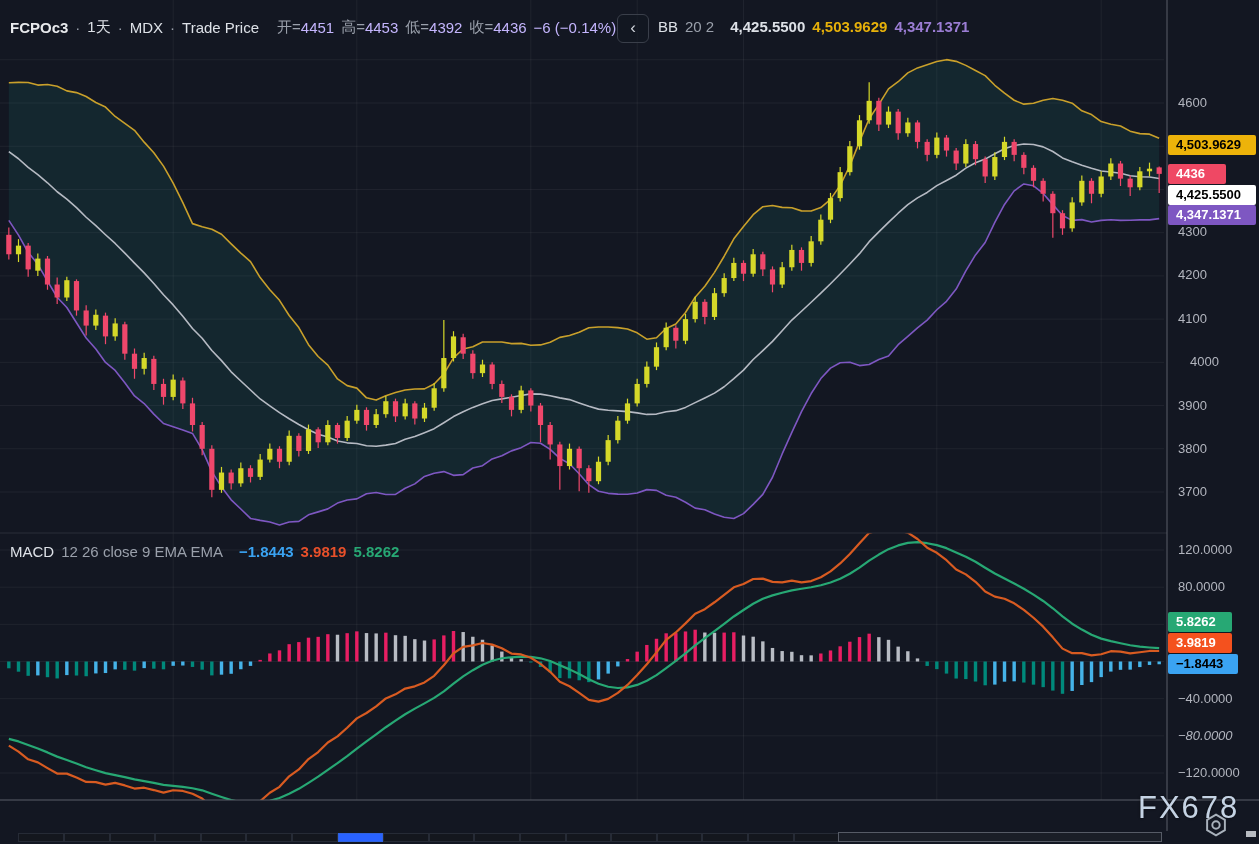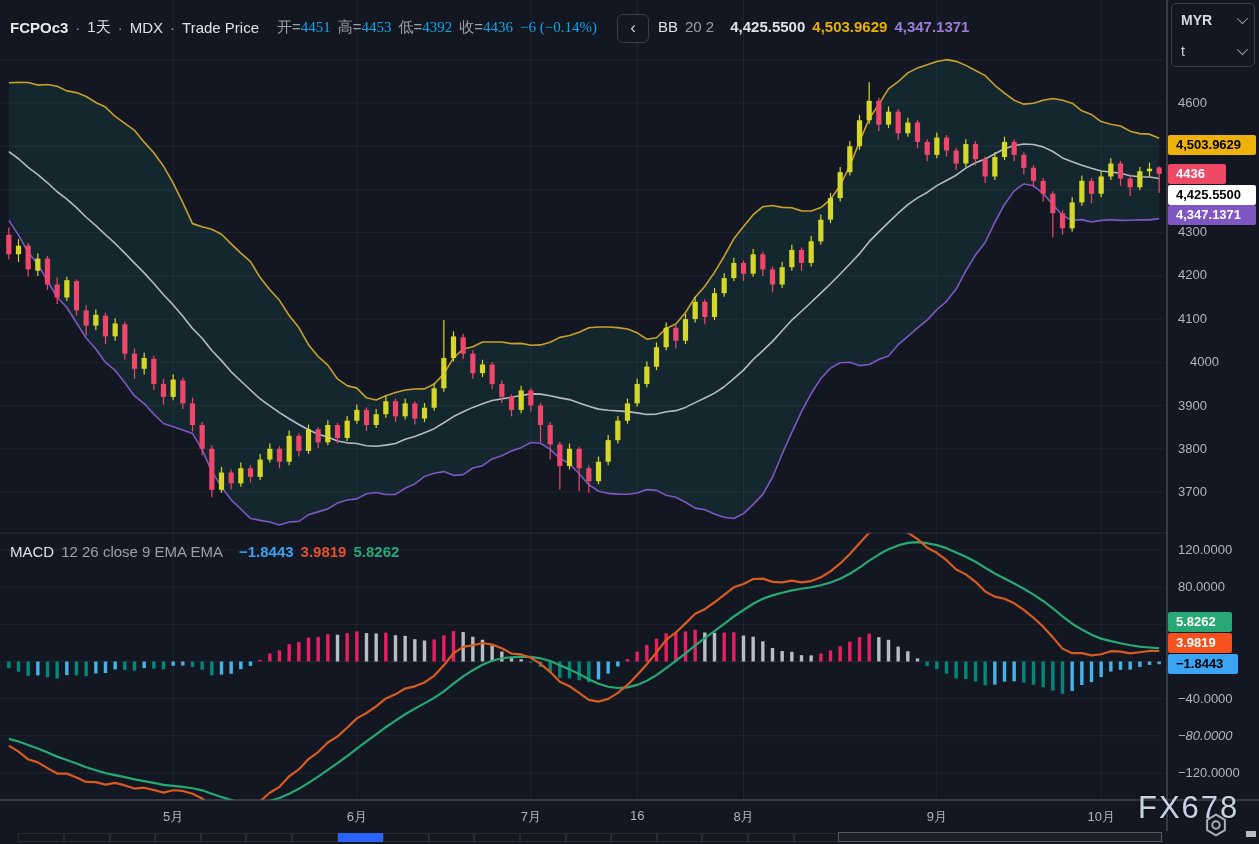--- a/index.html
+++ b/index.html
@@ -3,21 +3,21 @@
 <meta charset="utf-8">
 <style>
   html,body{margin:0;padding:0;background:#131722;width:1259px;height:844px;overflow:hidden;
     font-family:"Liberation Sans","DejaVu Sans",sans-serif;}
   #stage{position:relative;width:1031px;height:844px;background:#131722;}
   #chart-wrap{position:absolute;left:0;top:0;width:1259px;height:844px;}
   svg{display:block;}
   .legend-row{position:absolute;display:flex;align-items:center;gap:7px;white-space:nowrap;
     font-size:15px;font-weight:500;z-index:5;}
   .t-white{color:#dde1e7;} .t-sym{color:#e8eaed;font-weight:600;}
-  .t-dim{color:#9aa0ab;} .t-red{color:#0ea5e9;font-family:Liberation Serif, serif;}
+  .t-dim{color:#9aa0ab;} .t-red{color:#c4b5fd;}
   .t-gold{color:#e7b10a;} .t-purple{color:#9b7dd4;}
   .t-blue{color:#3aa3f2;} .t-orange{color:#e8502a;} .t-green{color:#27a874;}
   .collapse-btn{position:absolute;left:617px;top:14px;width:30px;height:27px;line-height:25px;
     text-align:center;border:1px solid #3a3f4a;border-radius:6px;color:#cfd3da;font-size:17px;
     z-index:5;cursor:pointer;background:rgba(19,23,34,.6);}
   #price-axis{position:absolute;left:1167px;top:0;width:92px;height:831px;z-index:4;}
   .axis-label{position:absolute;left:11px;height:16px;line-height:16px;font-size:13px;color:#b2b5be;}
   .axis-badge{position:absolute;left:1px;height:20px;line-height:20px;border-radius:2px;
     font-size:13px;font-weight:700;padding-left:8px;width:86px;box-sizing:border-box;}
   .unit-box{position:absolute;left:4px;top:3px;width:84px;height:64px;border:1px solid #3a3f4a;
@@ -501,30 +501,20 @@
   <div class="legend-row" style="left:10px;top:543px;text-align:center;">
     <span class="t-white">MACD</span>
     <span class="t-dim">12 26 close 9 EMA EMA</span>
     <span style="width:2px"></span>
     <span class="t-blue" style="font-weight:700">−1.8443</span>
     <span class="t-orange" style="font-weight:700">3.9819</span>
     <span class="t-green" style="font-weight:700">5.8262</span>
   </div>
 
   <div id="price-axis">
-    <div class="unit-box">
-      <div class="unit-row">
-        <span>MYR</span>
-        <span class="caret"></span>
-      </div>
-      <div class="unit-row">
-        <span style="font-weight:400">t</span>
-        <span class="caret"></span>
-      </div>
-    </div>
   <div class="axis-label" style="top: 95px;">4600</div>
       <div class="axis-label" style="top: 224px;">4300</div>
       <div class="axis-label" style="top: 267px;">4200</div>
       <div class="axis-label" style="top: 311px;">4100</div>
       <div class="axis-label" style="top: 354px; margin-left: 12px;">4000</div>
       <div class="axis-label" style="top: 398px;">3900</div>
       <div class="axis-label" style="top: 441px;">3800</div>
       <div class="axis-label" style="top: 484px;">3700</div>
       <div class="axis-label" style="top: 542px;">120.0000</div>
       <div class="axis-label" style="top: 579px;">80.0000</div>
@@ -533,29 +523,20 @@
       <div class="axis-label" style="top: 765px;">−120.0000</div>
       <div class="axis-badge" style="top: 135px; background: rgb(237, 179, 10); color: rgb(0, 0, 0); width: 88px;">4,503.9629</div>
       <div class="axis-badge" style="top: 164px; background: rgb(239, 72, 100); color: rgb(255, 255, 255); width: 58px;">4436</div>
       <div class="axis-badge" style="top: 185px; background: rgb(255, 255, 255); color: rgb(0, 0, 0); width: 88px;">4,425.5500</div>
       <div class="axis-badge" style="top: 205px; background: rgb(126, 87, 194); color: rgb(255, 255, 255); width: 88px;">4,347.1371</div>
       <div class="axis-badge" style="top: 612px; background: rgb(39, 168, 116); color: rgb(255, 255, 255); width: 64px;">5.8262</div>
       <div class="axis-badge" style="top: 633px; background: rgb(244, 81, 30); color: rgb(255, 255, 255); width: 64px;">3.9819</div>
       <div class="axis-badge" style="top: 654px; background: rgb(58, 163, 242); color: rgb(0, 0, 0); width: 70px;">−1.8443</div>
     </div>
 
-  <div id="time-axis">
-      <div class="time-label" style="left: 173.167px;">5月</div>
-      <div class="time-label" style="left: 356.835px;">6月</div>
-      <div class="time-label" style="left: 530.835px;">7月</div>
-      <div class="time-label" style="left: 637.169px;">16</div>
-      <div class="time-label" style="left: 743.503px;">8月</div>
-      <div class="time-label" style="left: 936.837px;">9月</div>
-      <div class="time-label" style="left: 1101.17px;">10月</div>
-    </div>
 
   <div id="scrollbar">
       <div class="sb-cell" style="left: 18.4px; width: 45.6px;"></div>
       <div class="sb-cell" style="left: 64px; width: 45.6px;"></div>
       <div class="sb-cell" style="left: 109.6px; width: 45.6px;"></div>
       <div class="sb-cell" style="left: 155.2px; width: 45.6px;"></div>
       <div class="sb-cell" style="left: 200.8px; width: 45.6px;"></div>
       <div class="sb-cell" style="left: 246.4px; width: 45.6px;"></div>
       <div class="sb-cell" style="left: 292px; width: 45.6px;"></div>
       <div class="sb-cell sb-blue" style="left: 337.6px; width: 45.6px;"></div>

